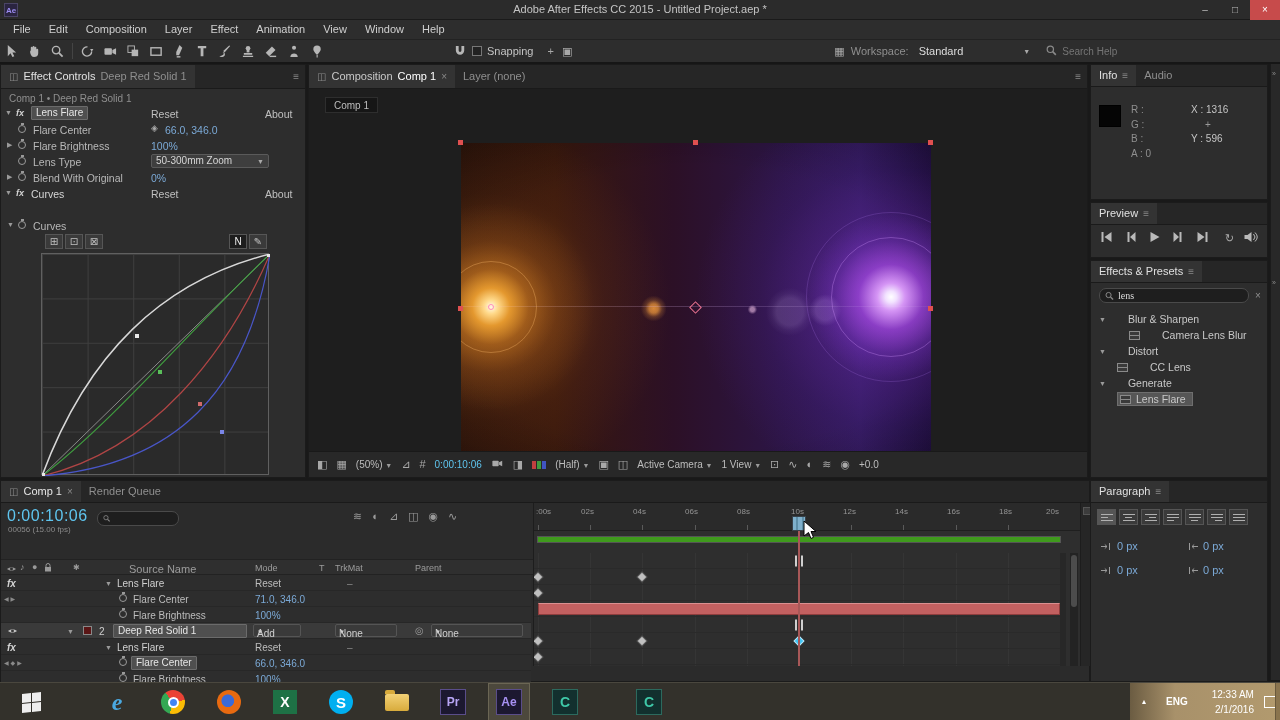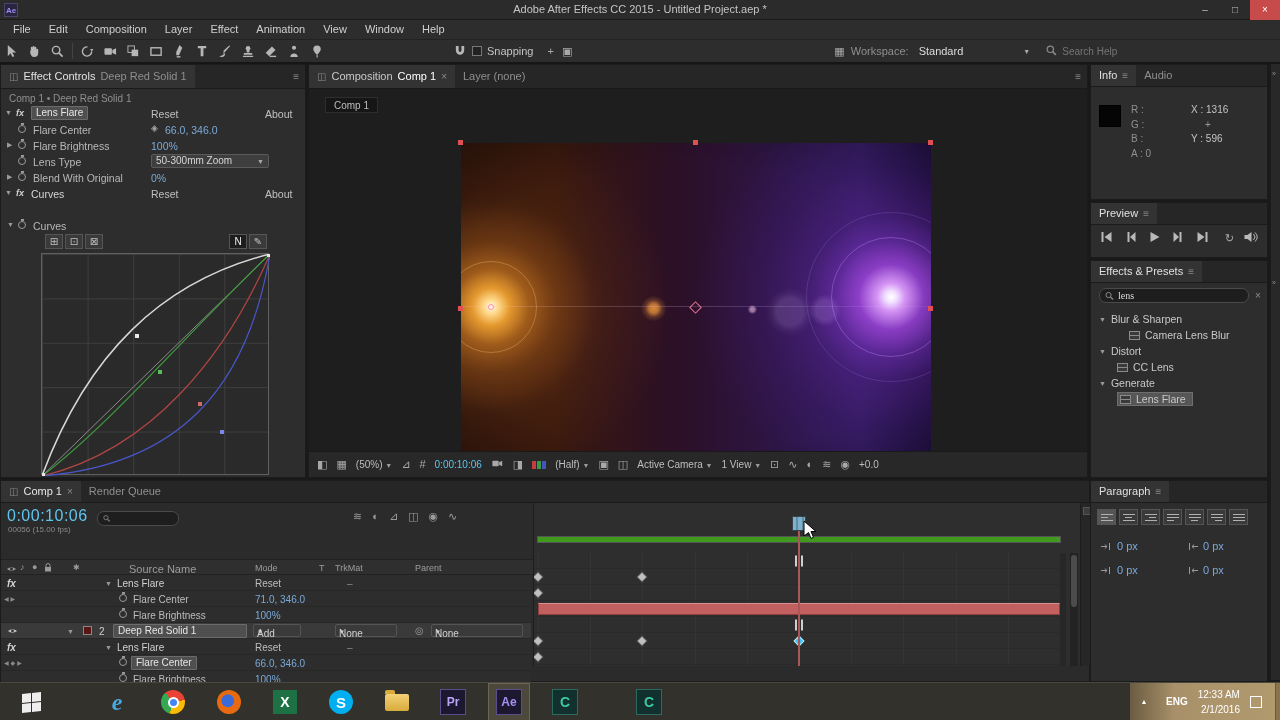--- a/index.html
+++ b/index.html
@@ -51,21 +51,21 @@
  radial-gradient(circle at 70% 51%, rgba(190,175,205,.22) 0%, rgba(190,175,205,.22) 3.6%, rgba(190,175,205,.08) 5%, transparent 6.5%),
  radial-gradient(circle at 77.5% 50.5%, rgba(200,185,215,.25) 0%, rgba(200,185,215,.25) 2.4%, transparent 4%),
  radial-gradient(circle at 62% 50.3%, rgba(255,210,230,.6) 0%, rgba(255,210,230,.6) .6%, transparent 1.4%),
  radial-gradient(120% 95% at 50% 50%, transparent 45%, rgba(0,0,0,.5) 100%),
  linear-gradient(90deg,#2b130b 0%,#38180d 20%,#2c1026 45%,#2c1545 68%,#301a58 85%,#1a0d33 100%)}
 .ring{position:absolute;border-radius:50%}
 .handle{position:absolute;width:5px;height:5px;background:#e05050}
 .statusbar{position:absolute;left:0;bottom:0;right:0;height:26px;background:#282828;border-top:1px solid #191919;display:flex;align-items:center;gap:9px;padding:0 8px;font-size:10px;color:#bdbdbd;overflow:hidden}
 .statusbar .car{font-size:7px;color:#999}
 
-.trirow{position:absolute;left:0;right:0;height:16px;display:flex;align-items:center;gap:5px;font-size:10.5px}
+.trirow{position:absolute;left:0;right:0;height:16px;display:flex;align-items:center;gap:22px;font-size:10.5px}
 .fxico{width:11px;height:9px;border:1px solid #8a8a8a;background:linear-gradient(#8a8a8a 1px,transparent 1px) 0 3px/11px 3px no-repeat, #3a3a3a;display:inline-block}
 .searchbox{display:flex;align-items:center;gap:4px;background:#1e1e1e;border:1px solid #4a4a4a;border-radius:7px;height:15px;padding:0 5px}
 .searchbox input{background:none;border:none;outline:none;color:#ddd;font-size:10px;width:100%;font-family:Liberation Serif, serif}
 
 .trow{position:absolute;left:0;width:530px;height:16px;border-bottom:1px solid #272727;background:#2d2d2d}
 .trow.sel{background:#3a3a3a}
 .trow span{position:absolute;top:4px;font-size:10px}
 .texp{font-size:7px !important;color:#9a9a9a;top:5px !important}
 .kfnav{color:#8a8a8a;font-size:6px !important;letter-spacing:2px;top:5px !important}
 .track{position:relative;width:532px;height:16px;border-bottom:1px solid #2a2a2a}
@@ -575,20 +575,34 @@
       <div class="p" style="left:0;top:185px;width:1090px;height:17px;background:#2d2d2d;border-top:1px solid #1a1a1a">
         <span class="p glyph" style="left:8px;top:3px;font-size:10px">◉</span>
         <span class="p glyph" style="left:26px;top:3px;font-size:10px">◐</span>
         <span class="p glyph" style="left:44px;top:3px;font-size:10px">⊞</span>
         <span class="p" style="left:232px;top:4px;font-size:9px;color:#b0b0b0">Toggle Switches / Modes</span>
       </div>
     </div>
 
     <div class="p" style="left:532px;top:22px;width:558px;height:163px;background:#2e2e2e;border-left:1px solid #1d1d1d;overflow:hidden">
 
+      <div class="p" style="left:0;top:0;width:558px;height:28px;background:#2a2a2a;border-bottom:1px solid #1f1f1f">
+        <span class="rlabel" style="left:2px">:00s</span>
+        <span class="rlabel" style="left:47px">02s</span>
+        <span class="rlabel" style="left:99px">04s</span>
+        <span class="rlabel" style="left:151px">06s</span>
+        <span class="rlabel" style="left:203px">08s</span>
+        <span class="rlabel" style="left:257px">10s</span>
+        <span class="rlabel" style="left:309px">12s</span>
+        <span class="rlabel" style="left:361px">14s</span>
+        <span class="rlabel" style="left:413px">16s</span>
+        <span class="rlabel" style="left:465px">18s</span>
+        <span class="rlabel" style="left:512px">20s</span>
+        <div class="p" style="left:4px;bottom:0;width:522px;height:5px;background:repeating-linear-gradient(90deg,#5a5a5a 0 1px,transparent 1px 52.2px)"></div>
+      </div>
       <div class="ctihead"></div>
 
       <div class="p" style="left:3px;top:33px;width:524px;height:7px;background:#3d3d3d;border:1px solid #555"></div>
       <div class="p" style="left:4px;top:34px;width:522px;height:5px;background:#3f9a1d"></div>
 
       <div class="p" style="left:0;top:50px;width:532px;height:113px;background-image:repeating-linear-gradient(90deg,rgba(255,255,255,.035) 0 1px,transparent 1px 52.2px);background-position:4px 0">
         <div class="track">
             <span class="kf marker" style="left: 265px;"></span>
           </div>
         <div class="track">
@@ -740,21 +754,21 @@
       <span class="tbtn">
           <span class="sqico" style="background:#12302e;color:#3fc8a8;border:1px solid #2c6a5e;font-size:14px">C</span>
         </span>
       <span class="tbtn" style="margin-left:28px">
           <span class="sqico" style="background:#12302e;color:#3fc8a8;border:1px solid #2c6a5e;font-size:14px">C</span>
         </span>
     </div>
     <div class="tray">
       <span style="margin-left:12px;font-size:8px">▴</span>
       <span style="margin-left:20px;font-size:10px;font-weight:bold">ENG</span>
-      <span style="margin-left:10px;font-size:10px;text-align:right;line-height:1.5">
+      <span style="margin-left:24px;font-size:10px;text-align:right;line-height:1.5">
         <span style="display:block">12:33 AM</span>
         <span style="display:block">2/1/2016</span>
       </span>
       <span style="margin-left:10px;width:12px;height:12px;border:1px solid #fff;display:inline-block"></span>
       <span style="position:absolute;right:0;top:0;width:5px;height:38px;background:#8a744e;border-left:1px solid #6a5a3e"></span>
     </div>
   </div>
 
 </div>
 

